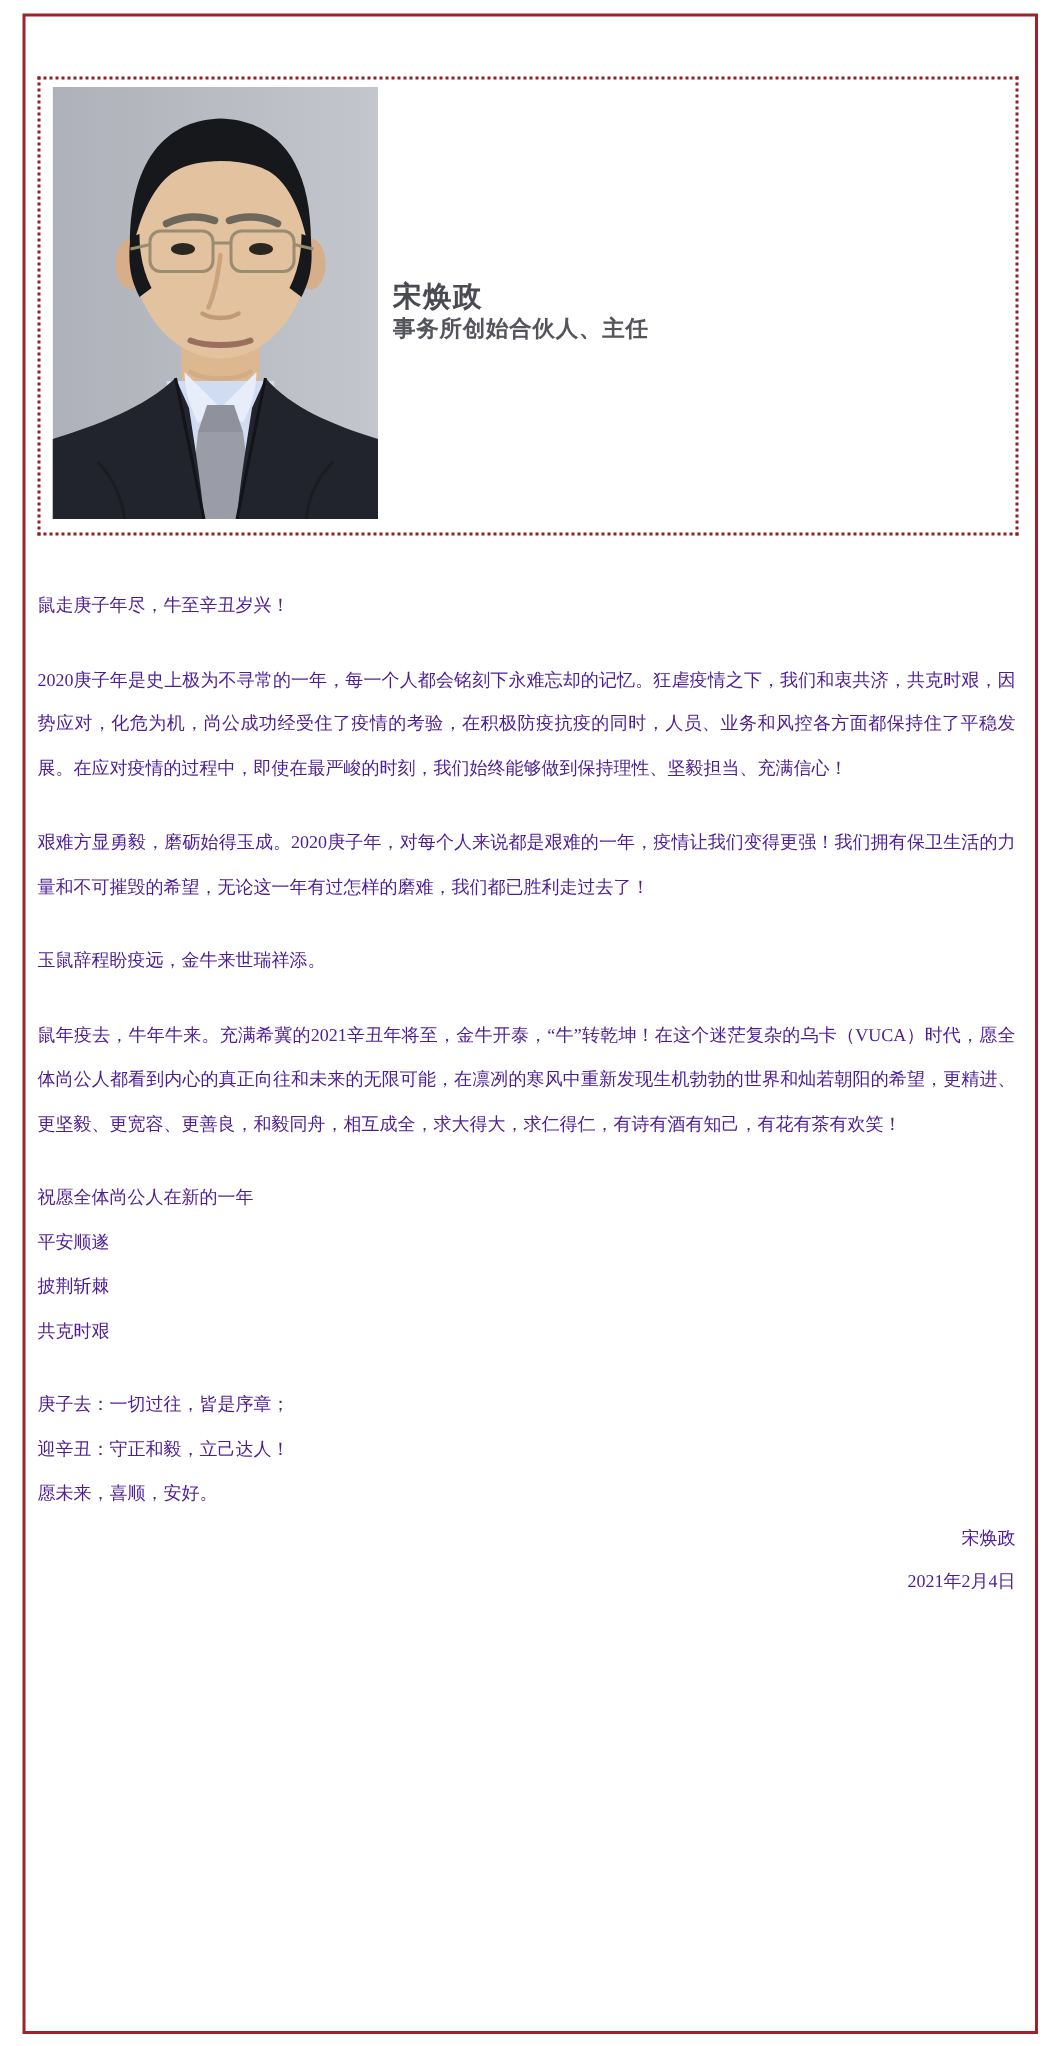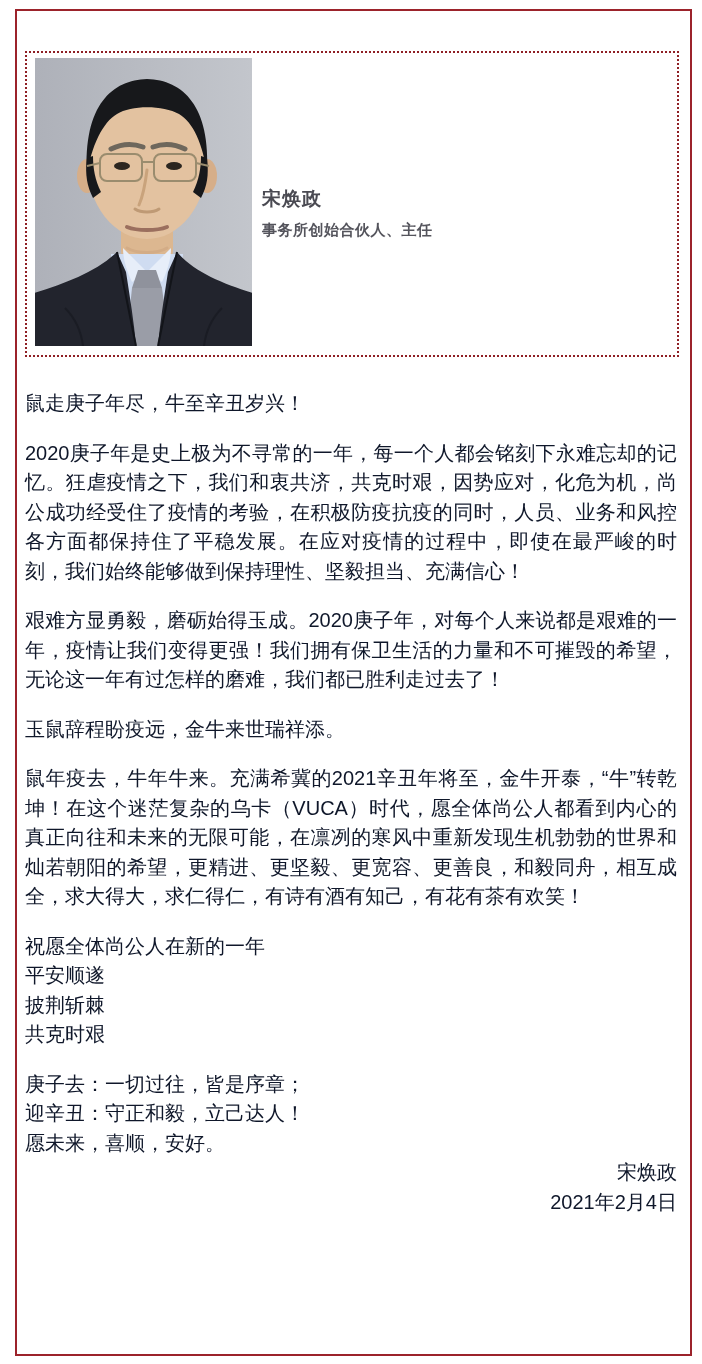--- a/index.html
+++ b/index.html
@@ -17,25 +17,25 @@
   }
   .photo{
     position:absolute;left:35px;top:58px;width:217px;height:288px;overflow:hidden;
   }
   .photo svg{display:block;}
   .who{position:absolute;left:262px;top:188px;}
   .profile-name{
     font-size:19px;font-weight:bold;color:#4a4a52;line-height:22px;letter-spacing:1px;
   }
   .profile-title{
-    margin-top:10px;font-size:15px;font-weight:bold;color:#54545c;line-height:20px;letter-spacing:0.5px;
+    font-size:15px;font-weight:bold;color:#54545c;line-height:20px;letter-spacing:0.5px;
   }
   .body-text{
     position:absolute;left:25px;top:389px;width:652px;
-    font-size:20px;line-height:29.5px;color:#0f172a;text-align:justify;
+    font-size:12px;line-height:29.5px;color:#4c1d95;text-align:justify;font-family:Liberation Serif, serif;
   }
   .body-text p{margin:0 0 20px 0;}
   .wishes{margin-bottom:20px;}
   .closing{}
   .signature{text-align:right;}
 </style>
 </head>
 <body>
 
 <div class="frame"></div>

